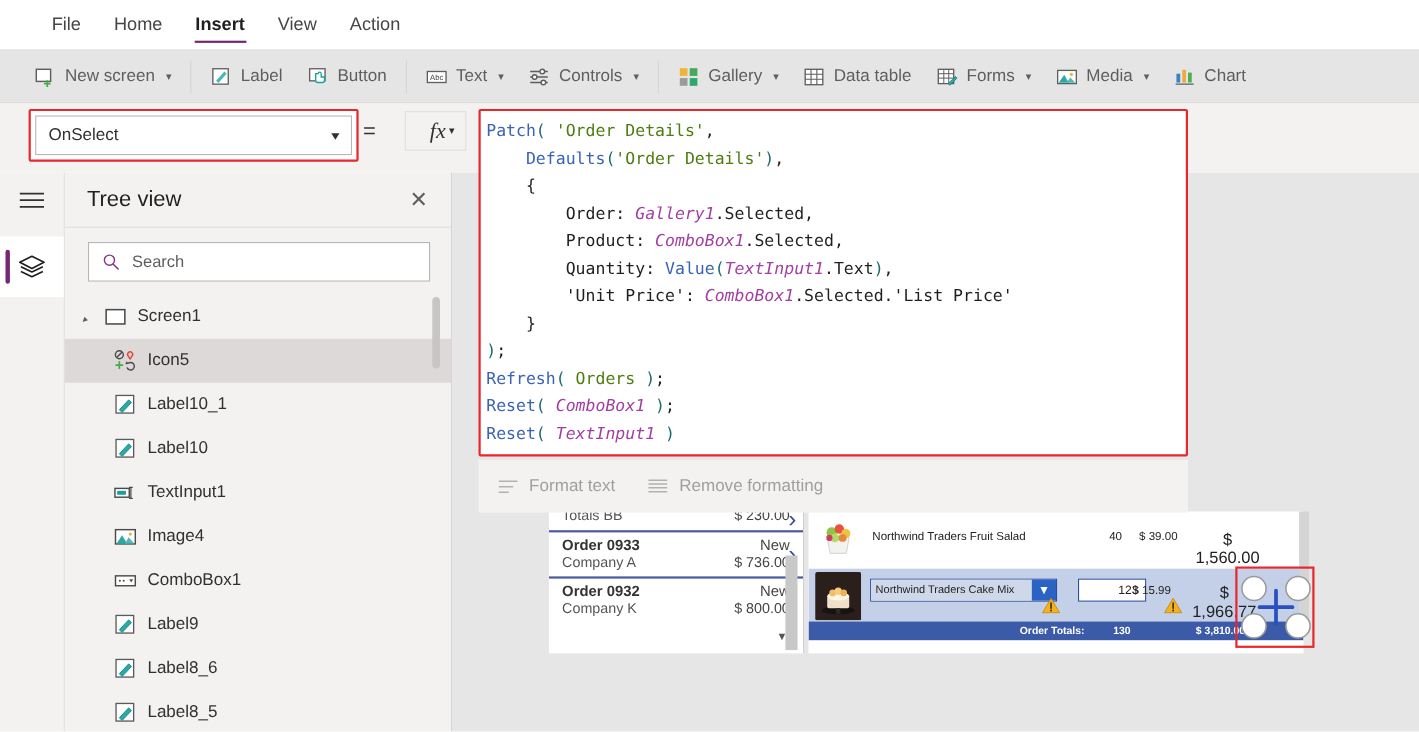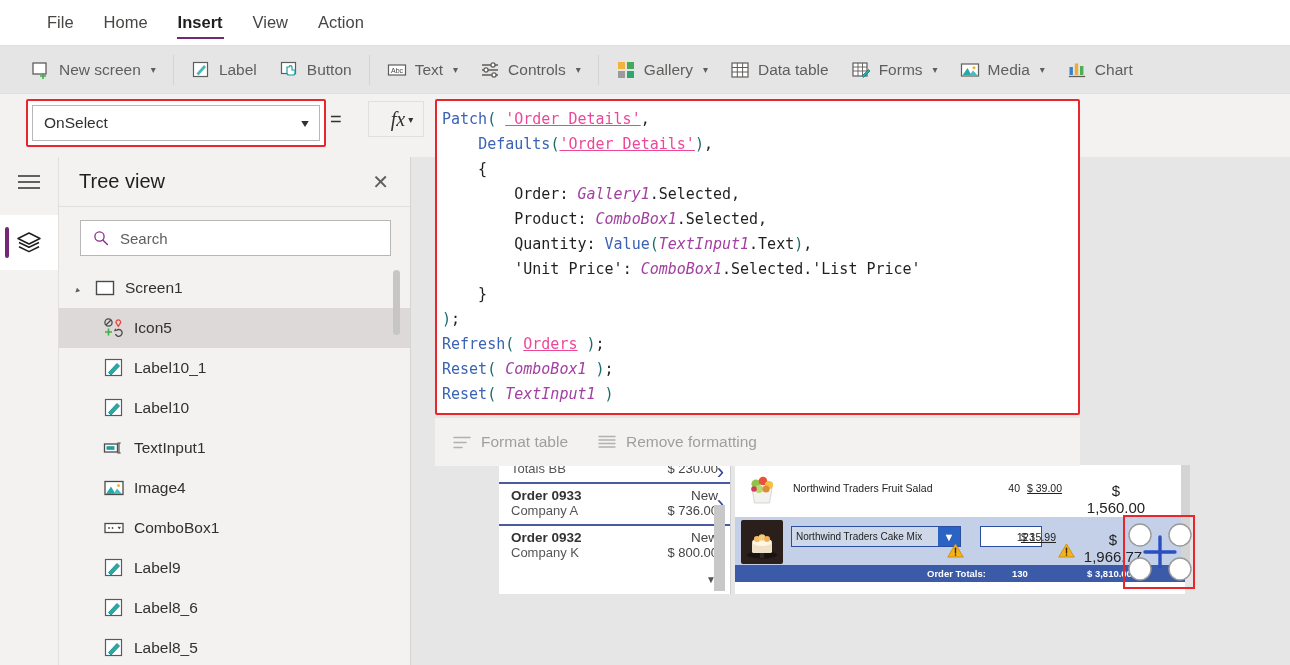--- a/index.html
+++ b/index.html
@@ -79,21 +79,21 @@
     background:#ffffff; border:2.5px solid #e8262b; border-radius:2px;
     overflow:hidden; z-index:6;
   }
   .formula-text {
     font-family:"DejaVu Sans Mono", monospace;
     font-size:15px; line-height:25px; white-space:pre;
     padding:6px 0 0 5px; color:#201f1e;
   }
   .tok-fn    { color:#3a62b5; }
   .tok-punct { color:#1b6b6b; }
-  .tok-str   { color:#ec4899;text-decoration:underline; }
+  .tok-str   { color:#4d7c0f; }
   .tok-ctrl  { color:#a23fa2; font-style:italic; }
   .tok-plain { color:#201f1e; }
   .tok-brace { color:#201f1e; }
 
   
   .fmt-strip {
     position:absolute; left:435px; top:418px; width:645px; height:48px;
     background:#f3f2f1; display:flex; align-items:center;
     padding-left:18px; gap:30px; z-index:5;
   }
@@ -185,21 +185,21 @@
     position:absolute; left:324px; top:308px; width:450px; height:129px;
     background:#ffffff; overflow:hidden;
   }
   .d-row { position:relative; height:52px; }
   .d-thumb {
     position:absolute; left:6px; top:4px; width:42px; height:42px;
     border-radius:2px; overflow:hidden;
   }
   .d-name { position:absolute; font-size:10.5px; color:#222; }
   .d-qty  { position:absolute; font-size:10.5px; color:#222; text-align:right; }
-  .d-price{ position:absolute; font-size:10.5px; color:#222; text-align:left;text-decoration:underline; }
+  .d-price{ position:absolute; font-size:10.5px; color:#222; text-align:center; }
   .d-tot  { position:absolute; font-size:15px; color:#222; text-align:center; }
 
   .selrow { position:absolute; left:0; top:52px; width:450px; height:48px; background:#c3d0e8; }
   .cbox {
     position:absolute; left:56px; top:9px; width:170px; height:21px;
     border:1.5px solid #2a4fa0; background:#fff; display:flex; align-items:center;
   }
   .cbox-txt {
     flex:1; font-size:10px; color:#222; background:#cfd8e8; height:100%;
     display:flex; align-items:center; padding-left:4px;
@@ -377,21 +377,21 @@
     <div class="formula-text" id="formula-text"><div><span class="tok-fn">Patch</span><span class="tok-punct">( </span><span class="tok-str">'Order Details'</span><span class="tok-plain">,</span></div><div><span class="tok-plain">    </span><span class="tok-fn">Defaults</span><span class="tok-punct">(</span><span class="tok-str">'Order Details'</span><span class="tok-punct">)</span><span class="tok-plain">,</span></div><div><span class="tok-brace">    {</span></div><div><span class="tok-plain">        Order: </span><span class="tok-ctrl">Gallery1</span><span class="tok-plain">.Selected,</span></div><div><span class="tok-plain">        Product: </span><span class="tok-ctrl">ComboBox1</span><span class="tok-plain">.Selected,</span></div><div><span class="tok-plain">        Quantity: </span><span class="tok-fn">Value</span><span class="tok-punct">(</span><span class="tok-ctrl">TextInput1</span><span class="tok-plain">.Text</span><span class="tok-punct">)</span><span class="tok-plain">,</span></div><div><span class="tok-plain">        </span><span class="tok-plain">'Unit Price'</span><span class="tok-plain">: </span><span class="tok-ctrl">ComboBox1</span><span class="tok-plain">.Selected.'List Price'</span></div><div><span class="tok-brace">    }</span></div><div><span class="tok-punct">)</span><span class="tok-plain">;</span></div><div><span class="tok-fn">Refresh</span><span class="tok-punct">( </span><span class="tok-str">Orders</span><span class="tok-punct"> )</span><span class="tok-plain">;</span></div><div><span class="tok-fn">Reset</span><span class="tok-punct">( </span><span class="tok-ctrl">ComboBox1</span><span class="tok-punct"> )</span><span class="tok-plain">;</span></div><div><span class="tok-fn">Reset</span><span class="tok-punct">( </span><span class="tok-ctrl">TextInput1</span><span class="tok-punct"> )</span></div></div>
   </div>
 
   <div class="fmt-strip">
     <div class="fmt-item">
       <svg width="19" height="15" viewBox="0 0 19 15">
         <g stroke="#b3b1af" stroke-width="1.5" stroke-linecap="round">
           <path d="M1 2.5 h16 M1 7.5 h12 M1 12.5 h8"></path>
         </g>
       </svg>
-      <span>Format table</span>
+      <span>Format text</span>
     </div>
     <div class="fmt-item">
       <svg width="19" height="15" viewBox="0 0 19 15">
         <g stroke="#b3b1af" stroke-width="1.4" stroke-linecap="round">
           <path d="M1 1.5 h16 M1 5 h16 M1 8.5 h16 M1 12 h16"></path>
         </g>
       </svg>
       <span>Remove formatting</span>
     </div>
   </div>

